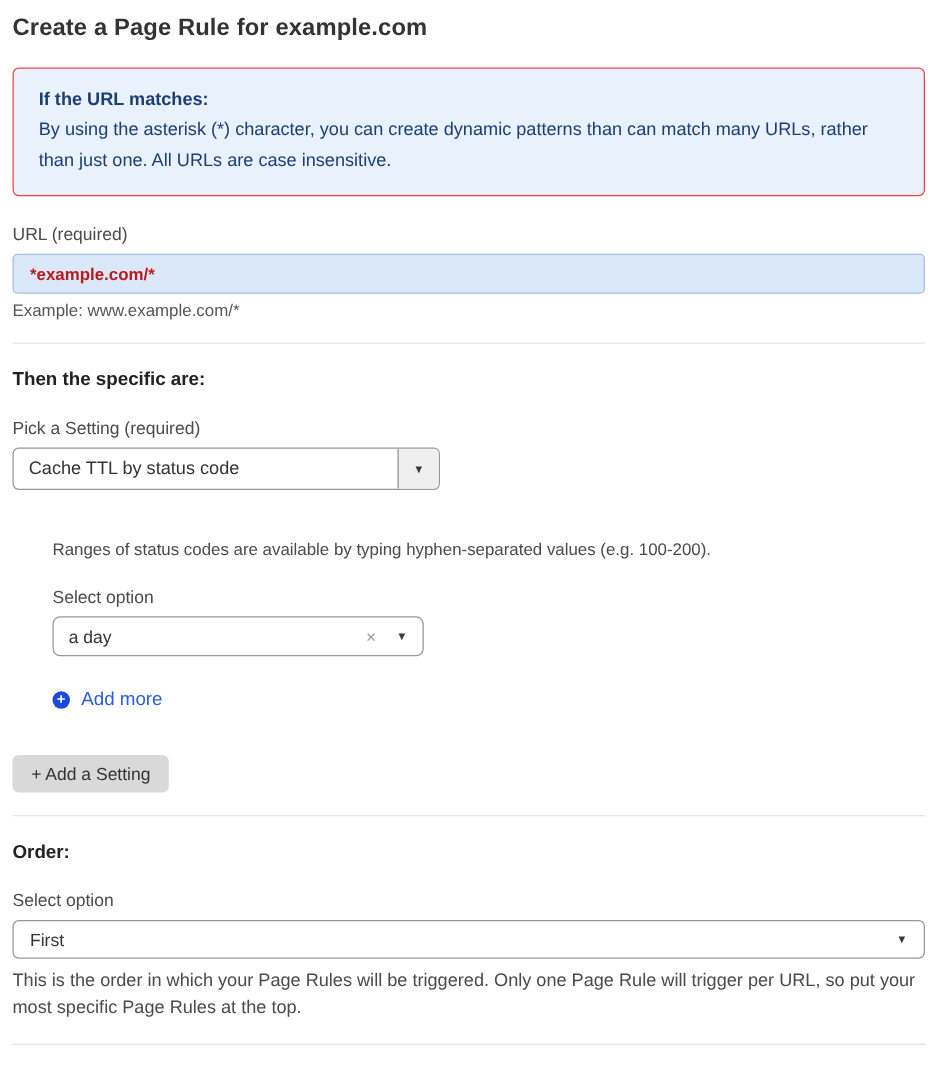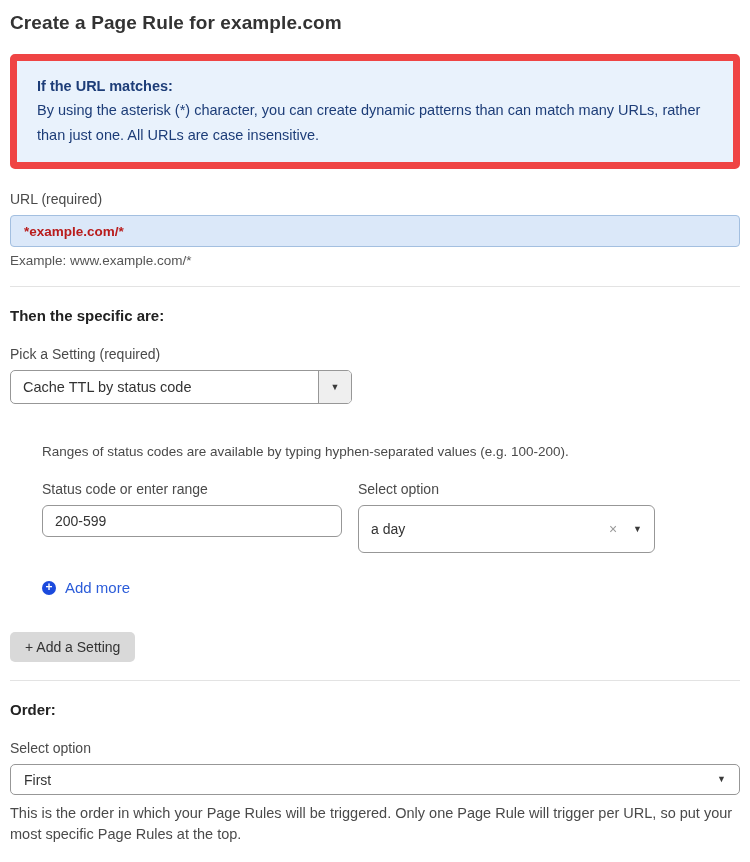--- a/index.html
+++ b/index.html
@@ -14,21 +14,21 @@
   .page-title {
     font-size: 19px;
     font-weight: 700;
     color: #333;
     margin: 2px 0 20px 0;
     letter-spacing: 0.1px;
   }
   
   .info-box {
     background: #e9f2fc;
-    border: 7px solid #ef4444;
+    border: 1px solid #ef4444;
     border-radius: 5px;
     padding: 13px 20px 15px 20px;
     margin-bottom: 22px;
     color: #1d3d78;
     font-size: 14.5px;
     line-height: 1.68;
   }
   .info-box .info-heading { font-weight: 700; }
   .info-box a, .info-link {
     color: #2762d9;
@@ -117,21 +117,21 @@
     border-radius: 6px;
     padding: 0 12px;
     font-size: 14px;
     color: #333;
     font-family: "Liberation Sans", sans-serif;
     background: #fff;
     outline: none;
   }
   .combo-select {
     width: 100%;
-    height: 48px;
+    height: 32px;
     border: 1px solid #979797;
     border-radius: 6px;
     background: #fff;
     display: flex;
     align-items: center;
     padding: 0 12px;
     cursor: pointer;
     font-size: 14px;
     color: #333;
   }
@@ -222,24 +222,20 @@
   <span class="sel-text">Cache TTL by status code</span>
   <span class="sel-arrow-box">
     <span class="caret">▼</span>
   </span>
 </div>
 
 <div class="setting-detail">
   <div class="range-hint">Ranges of status codes are available by typing hyphen-separated values (e.g. 100-200).</div>
 
   <div class="detail-row">
-    <div class="detail-col-1">
-      <div class="field-label">Status code or enter range</div>
-      <input type="text" class="text-input" value="200-599" style="">
-    </div>
     <div class="detail-col-2">
       <div class="field-label">Select option</div>
       <div class="combo-select">
         <span class="combo-value">a day</span>
         <span class="clear-x">×</span>
         <span class="caret">▼</span>
       </div>
     </div>
   </div>
 

